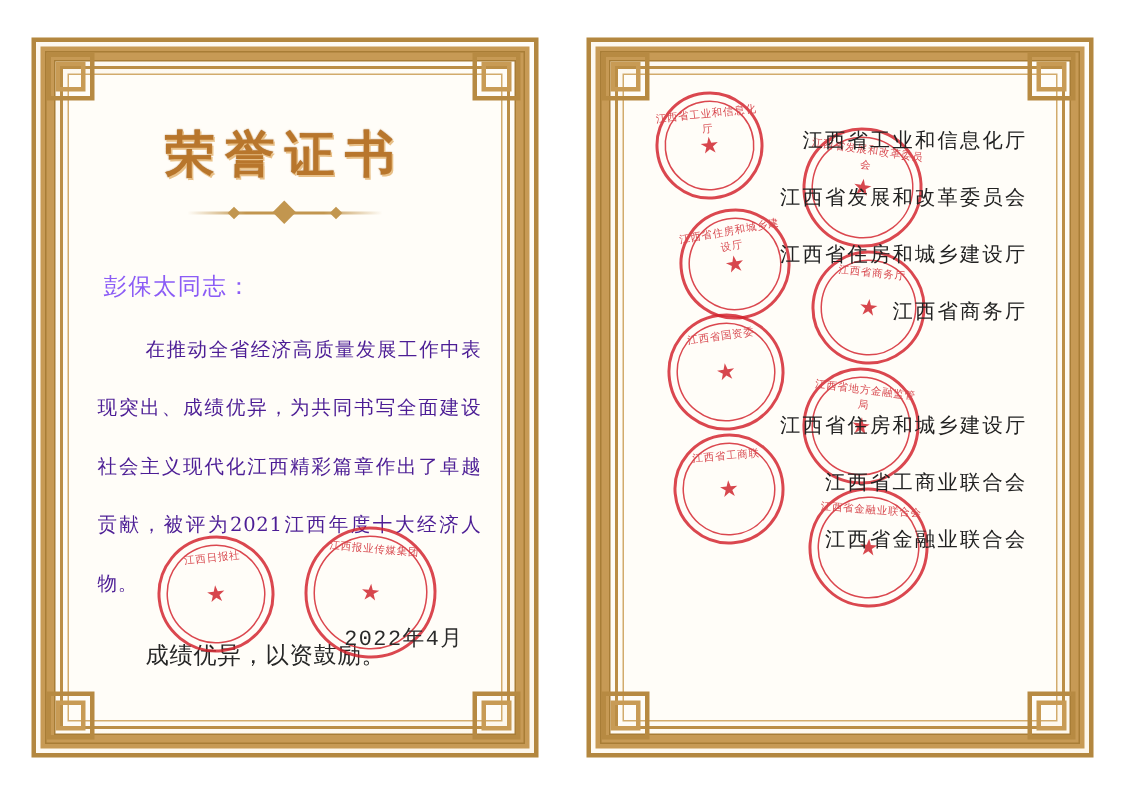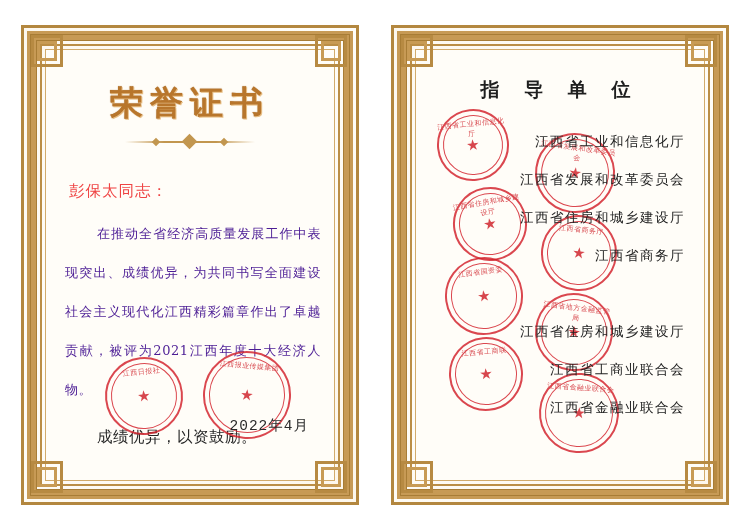--- a/index.html
+++ b/index.html
@@ -149,21 +149,21 @@
     transform: rotate(45deg);
   }
   .title-ornament .dotl { left: 28px; }
   .title-ornament .dotr { right: 28px; }
 
   .salutation {
     margin-top: 30px;
     margin-left: 16px;
     font-family: "DejaVu Serif", serif;
     font-size: 15.5px;
-    color: #ef4444;
+    color: #8b5cf6;
     letter-spacing: 1px;
   }
   .body-text {
     margin-top: 12px;
     margin-left: 12px;
     margin-right: 6px;
     font-family: "DejaVu Serif", serif;
     font-size: 13px;
     line-height: 39px;
     color: #4c1d95;
@@ -344,21 +344,20 @@
     <div class="corner bl">
         <div class="sq1"></div>
         <div class="sq2"></div>
       </div>
     <div class="corner br">
         <div class="sq1"></div>
         <div class="sq2"></div>
       </div>
 
     <div class="content">
-      <div class="guide-title">指 导 单 位</div>
 
       <div class="org-list">
 
         <div class="org-row">
           <div class="seal org-seal" style="left:14px; top:-14px; width:72px; height:72px;">
             <div class="seal-ring"></div>
             <div class="seal-arc">江西省工业和信息化厅</div>
             <div class="seal-star">★</div>
           </div>
           <div class="org-name">江西省工业和信息化厅</div>

